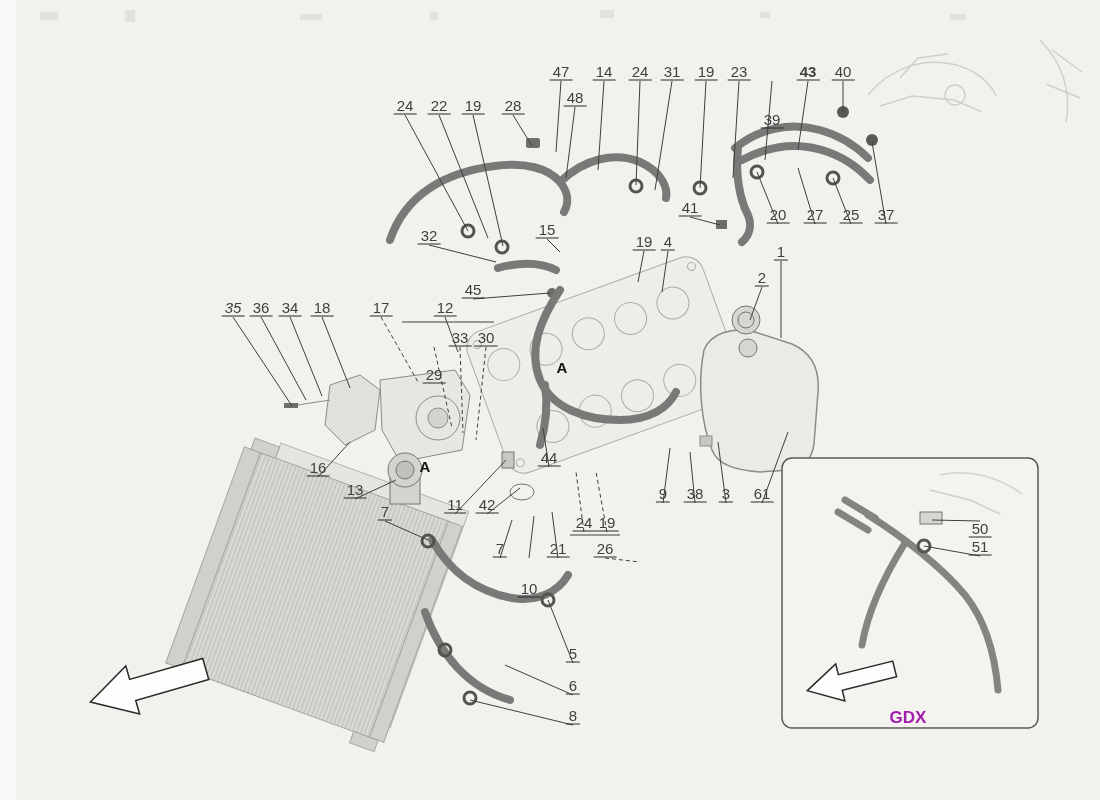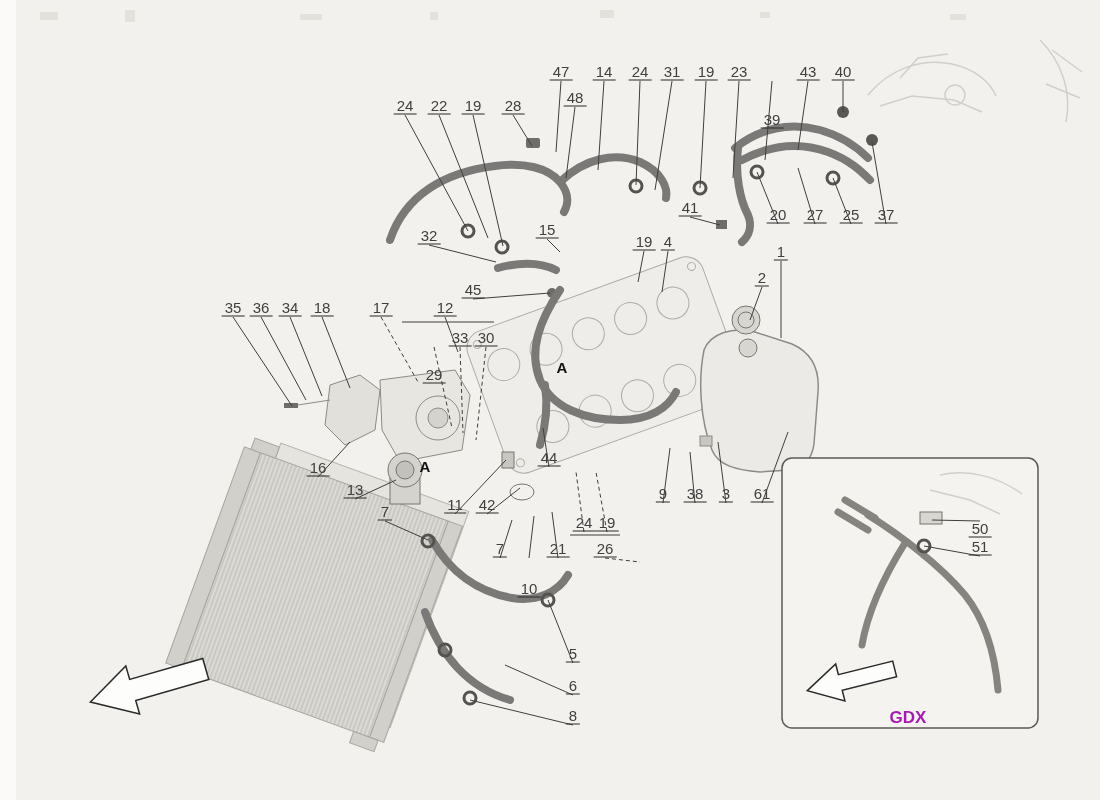--- a/index.html
+++ b/index.html
@@ -226,40 +226,40 @@
   </svg>
 
   <div id="callout-layer">
       <span class="callout" style="left: 561px; top: 72px;">47</span>
       <span class="callout" style="left: 604px; top: 72px;">14</span>
       <span class="callout" style="left: 640px; top: 72px;">24</span>
       <span class="callout" style="left: 672px; top: 72px;">31</span>
       <span class="callout" style="left: 706px; top: 72px;">19</span>
       <span class="callout" style="left: 739px; top: 72px;">23</span>
       <span class="callout" style="left: 772px; top: 72px; margin-top: 48px;">39</span>
-      <span class="callout" style="left: 808px; top: 72px;">43</span>
+      <span class="callout" style="left: 808px; top: 72px; font-weight: bold;">43</span>
       <span class="callout" style="left: 843px; top: 72px;">40</span>
       <span class="callout" style="left: 405px; top: 106px;">24</span>
       <span class="callout" style="left: 439px; top: 106px;">22</span>
       <span class="callout" style="left: 473px; top: 106px;">19</span>
       <span class="callout" style="left: 513px; top: 106px;">28</span>
       <span class="callout" style="left: 575px; top: 98px;">48</span>
       <span class="callout" style="left: 690px; top: 208px;">41</span>
       <span class="callout" style="left: 778px; top: 215px;">20</span>
       <span class="callout" style="left: 815px; top: 215px;">27</span>
       <span class="callout" style="left: 851px; top: 215px;">25</span>
       <span class="callout" style="left: 886px; top: 215px;">37</span>
       <span class="callout" style="left: 429px; top: 236px;">32</span>
       <span class="callout" style="left: 547px; top: 230px;">15</span>
       <span class="callout" style="left: 644px; top: 242px;">19</span>
       <span class="callout" style="left: 668px; top: 242px;">4</span>
       <span class="callout" style="left: 781px; top: 252px;">1</span>
       <span class="callout" style="left: 762px; top: 278px;">2</span>
       <span class="callout" style="left: 473px; top: 290px;">45</span>
-      <span class="callout" style="left: 233px; top: 308px;">35</span>
+      <span class="callout" style="left: 233px; top: 308px; font-style: italic;">35</span>
       <span class="callout" style="left: 261px; top: 308px;">36</span>
       <span class="callout" style="left: 290px; top: 308px;">34</span>
       <span class="callout" style="left: 322px; top: 308px;">18</span>
       <span class="callout" style="left: 381px; top: 308px;">17</span>
       <span class="callout" style="left: 445px; top: 308px;">12</span>
       <span class="callout" style="left: 434px; top: 338px; margin-top: 37px;">29</span>
       <span class="callout" style="left: 460px; top: 338px;">33</span>
       <span class="callout" style="left: 486px; top: 338px;">30</span>
       <span class="callout" style="left: 318px; top: 468px;">16</span>
       <span class="callout" style="left: 355px; top: 490px;">13</span>

